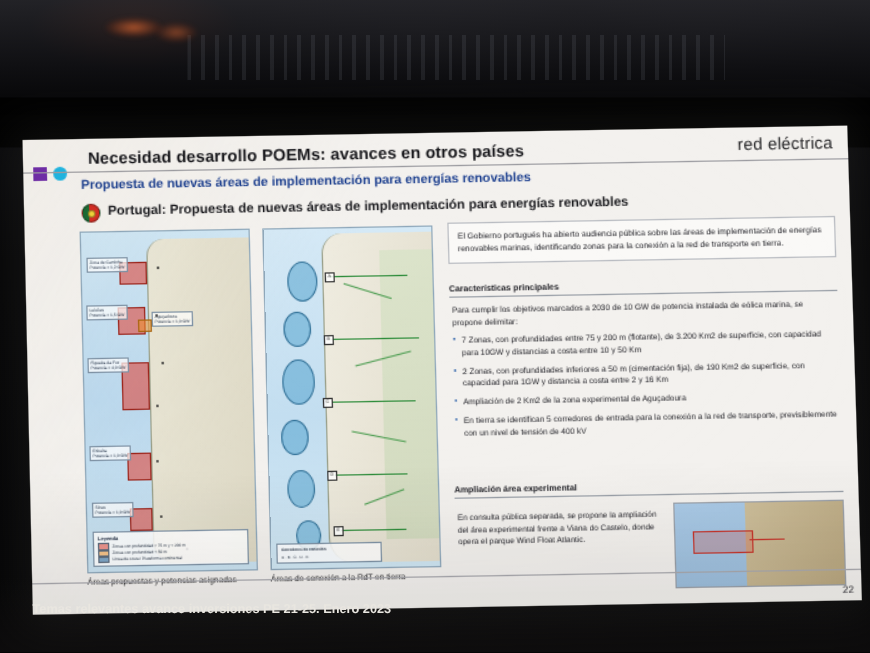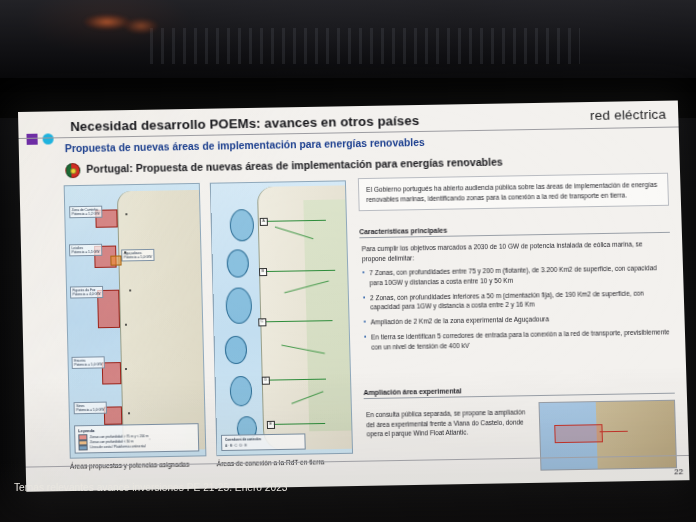--- a/index.html
+++ b/index.html
@@ -529,15 +529,15 @@
         <div class="rect"></div>
         <div class="rline"></div>
       </div>
 
       <div class="footer-rule"></div>
       <div class="page-num">22</div>
     </div>
   </div>
 
   <div class="footer-host">
-    <div class="footer-text" style="position:absolute; left:0; top:0;">Temas relevantes avance inversiones PE 21-25. Enero 2023</div>
+    <div class="footer-text" style="position:absolute; left:12px; top:0;font-weight:bold;">Temas relevantes avance inversiones PE 21-25. Enero 2023</div>
   </div>
 </div>
 
 </body></html>

